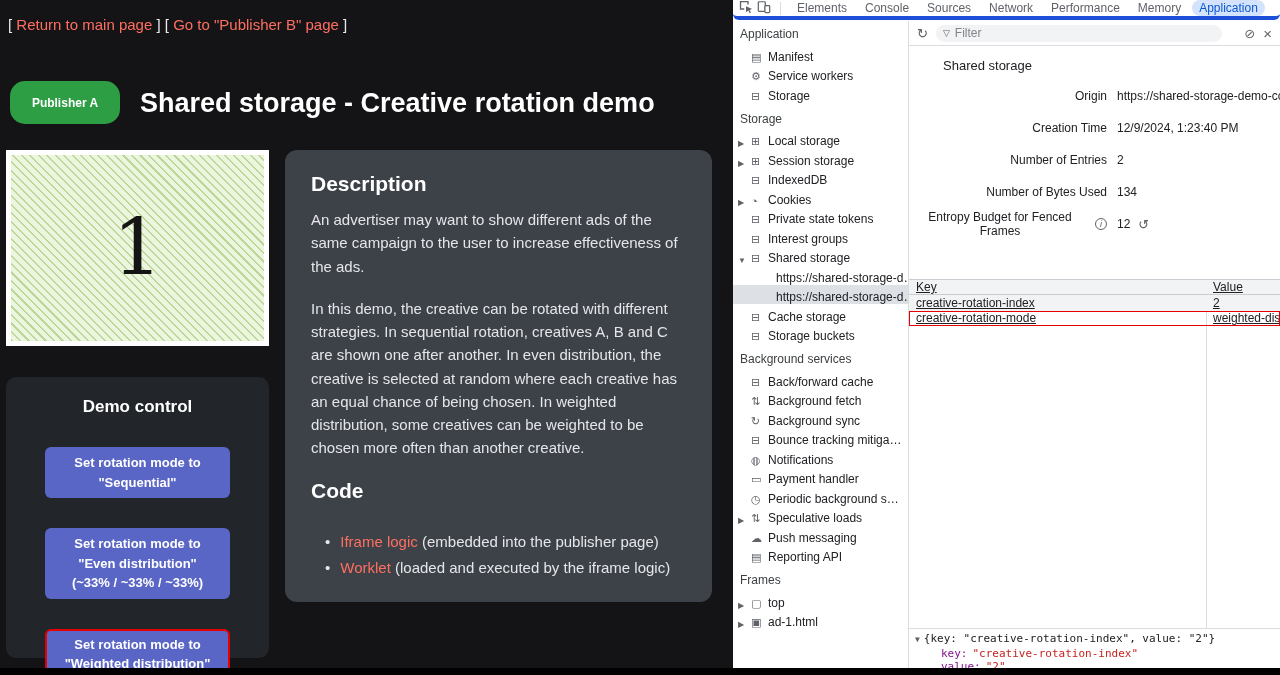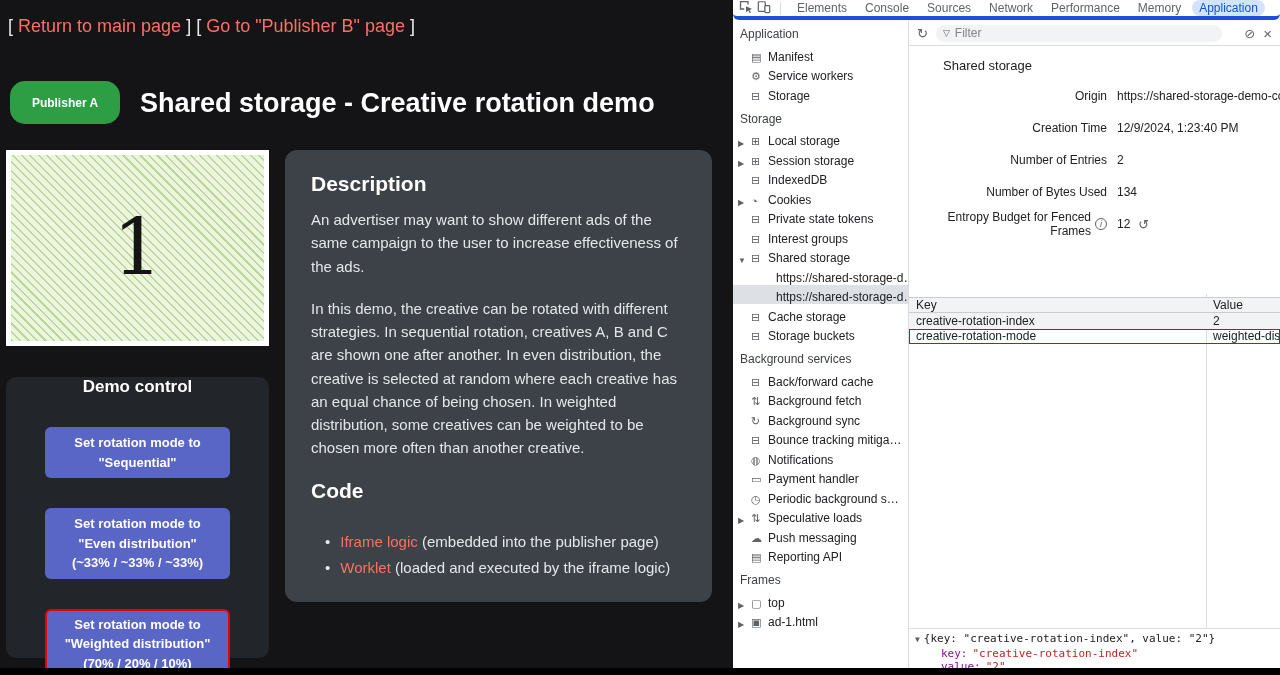--- a/index.html
+++ b/index.html
@@ -1,37 +1,37 @@
 <!DOCTYPE html>
 <html><head>
 <meta charset="utf-8">
 <style>
   * { margin:0; padding:0; box-sizing:border-box; }
   html,body { width:1280px; height:675px; overflow:hidden; background:#000;
               font-family:"Liberation Sans","DejaVu Sans",sans-serif; }
 
   
   .page { position:absolute; left:0; top:0; width:733px; height:675px; background:#141417; }
-  .top-nav { position:absolute; left:8px; top:16px; font-size:18px; color:#e8eaed; }
+  .top-nav { position:absolute; left:8px; top:16px; font-size:15px; color:#e8eaed; }
   .top-nav a { color:#ff6f61; text-decoration:none; cursor:pointer; }
   .badge { position:absolute; left:10px; top:81px; width:110px; height:43px; background:#2e9e44;
            border-radius:15px; color:#fff; font-weight:bold; font-size:12px;
            display:flex; align-items:center; justify-content:center; }
   .page-title { position:absolute; left:140px; top:88px; font-size:27px; font-weight:bold; color:#fff; }
 
   .creative { position:absolute; left:6px; top:150px; width:263px; height:196px;
               border:5px solid #fff;
               background:#ecf5de;
               background-image:repeating-linear-gradient(45deg, rgba(140,185,85,.5) 0 1.5px, rgba(0,0,0,0) 1.5px 6px);
               display:flex; align-items:center; justify-content:center; }
   .creative-num { font-family:"DejaVu Serif",serif; font-size:78px; color:#141414; }
 
   .demo-panel { position:absolute; left:6px; top:377px; width:263px; height:281px;
                 background:#222529; border-radius:10px; }
-  .demo-title { text-align:center; padding-top:0; font-size:17px; font-weight:bold; color:#fff; }
+  .demo-title { text-align:center; padding-top:20px; font-size:17px; font-weight:bold; color:#fff; }
   .demo-btn { display:block; margin:30px auto 0; width:185px; background:#5a66c6; color:#fff;
               font-family:inherit; font-weight:bold; font-size:13px; line-height:1.5; border:none;
               border-radius:6px; padding:6px 8px; white-space:pre-line; text-align:center; cursor:pointer; }
   .demo-btn.active { border:2px solid #e60000; padding:4px 6px; }
 
   .desc-panel { position:absolute; left:285px; top:150px; width:427px; height:452px;
                 background:#3d4148; border-radius:12px; padding:22px 26px; color:#e4e6e9; }
   .desc-panel h2 { font-size:21px; font-weight:bold; color:#fff; margin:0 0 12px; }
   .desc-panel p { font-size:15px; line-height:1.55; margin:0 0 19px; }
   .code-list { margin-top:28px; }
@@ -75,31 +75,31 @@
             align-items:center; padding:0 7px; gap:5px; margin-right:14px; }
   .ic-funnel { color:#5f6368; font-size:9px; } .ic-funnel::before{content:"▽";}
   .filter input { border:none; background:transparent; outline:none; font-size:12px; width:100%;
                   font-family:inherit; color:#404040; }
   .filter input::placeholder { color:#80868b; }
 
   .dt-content { position:absolute; top:26px; left:0; right:0; bottom:0; }
   .sec-heading { position:absolute; top:11px; left:34px; font-size:13px; color:#202124; }
   .fields { position:absolute; top:33px; left:0; right:0; }
   .field { height:32px; display:flex; align-items:center; }
-  .f-label { width:198px; text-align:right; flex:none; color:#202124; display:flex;
+  .f-label { width:198px; text-align:center; flex:none; color:#202124; display:flex;
              justify-content:flex-end; align-items:center; gap:4px; }
   .f-value { margin-left:10px; white-space:nowrap; overflow:hidden; display:flex; align-items:center; gap:8px; }
   .info-icon { width:12px; height:12px; border:1px solid #5f6368; border-radius:50%; color:#5f6368;
                font-size:9px; font-style:italic; display:inline-flex; align-items:center;
                justify-content:center; flex:none; cursor:pointer; }
   .info-icon::before { content:"i"; }
   .reset-icon { color:#5f6368; font-size:13px; cursor:pointer; }
   .reset-icon::before { content:"↺"; }
 
-  .grid { position:absolute; top:250px; left:0; right:0; }
+  .grid { position:absolute; top:232px; left:0; right:0;text-decoration:underline; }
   .g-head { height:16px; display:flex; background:#f1f3f4; border-top:1px solid #c9cdd1;
             border-bottom:1px solid #c9cdd1; align-items:center; }
   .g-row { height:15.5px; display:flex; align-items:center; cursor:pointer; }
   .g-row.shade { background:#f1f3f4; }
   .g-row.highlighted { outline:1px solid #e60000; outline-offset:-1px; }
   .c-key { width:297px; padding-left:7px; flex:none; white-space:nowrap; overflow:hidden; }
   .c-val { flex:1; padding-left:7px; white-space:nowrap; overflow:hidden; }
   .v-div { position:absolute; left:297px; top:247px; height:335px; width:1px; background:#dadce0; }
 
   .preview { position:absolute; left:0; right:0; bottom:0; height:47px; border-top:1px solid #dadce0;

